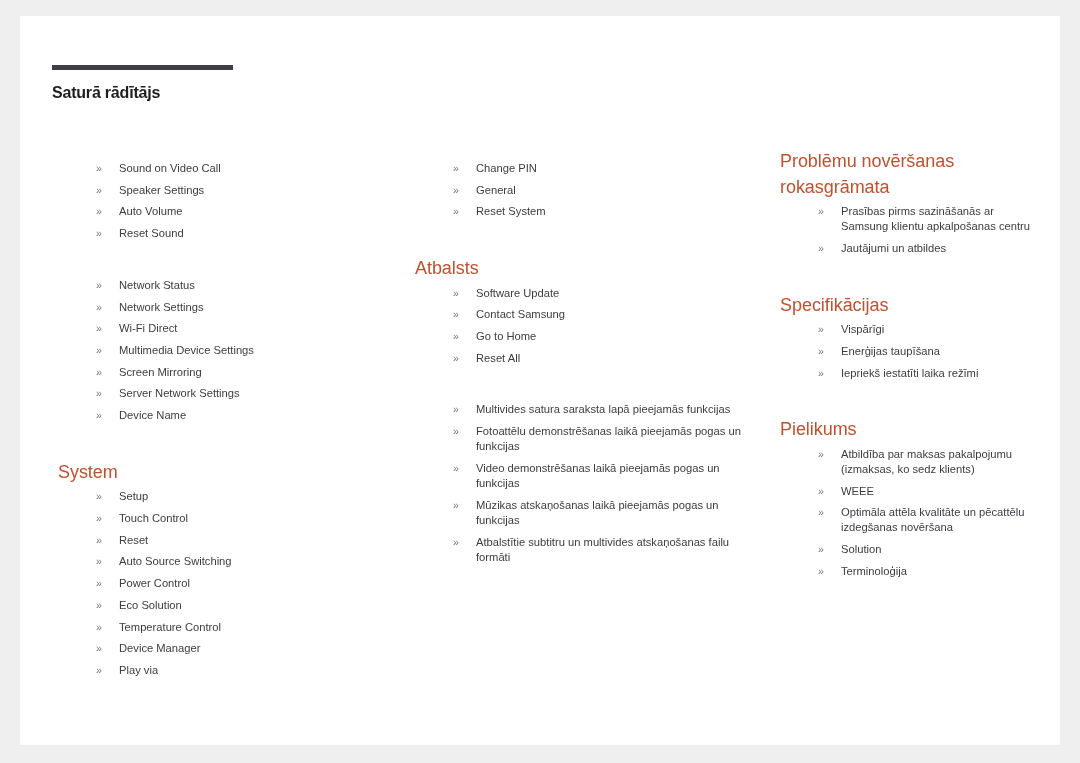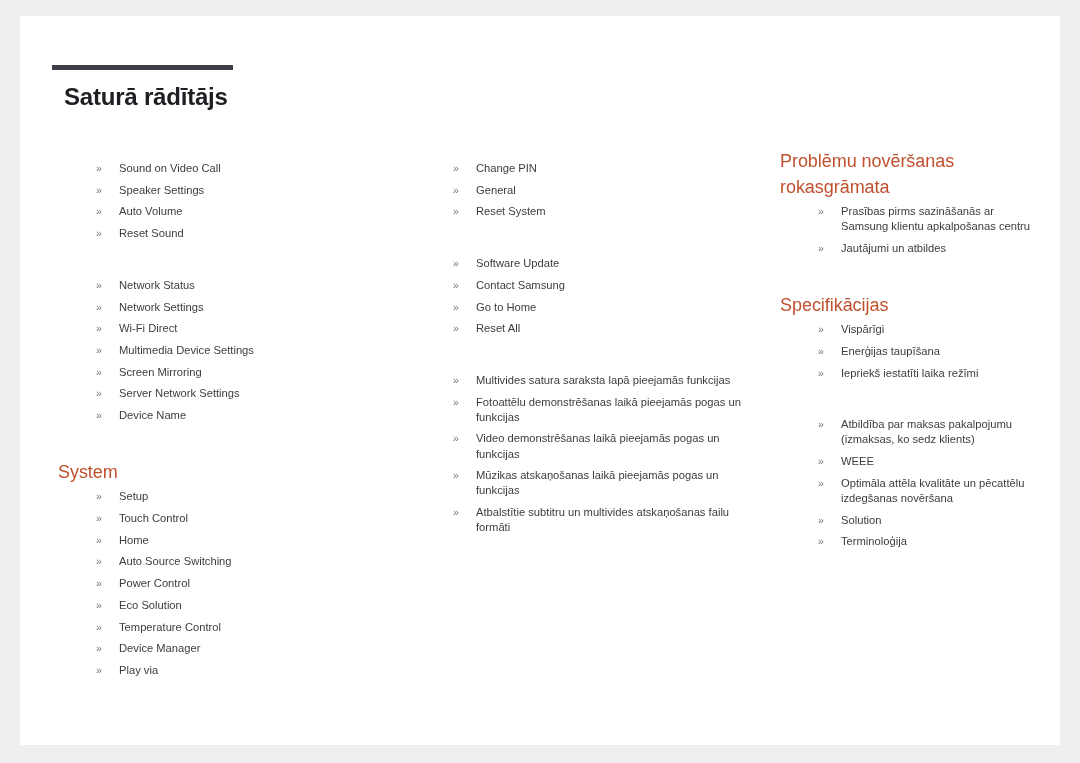--- a/index.html
+++ b/index.html
@@ -29,26 +29,26 @@
     left: 32px;
     top: 49px;
   }
   #title-rule {
     width: 181px;
     height: 5px;
     background: #3e3e48;
     margin-bottom: 14px;
   }
   #page-title {
-    font-size: 24px;
+    font-size: 16px;
     font-weight: bold;
     color: #1e1e23;
     letter-spacing: -0.2px;
     line-height: 1.1;
-    margin: 12px;
+    margin: 0;
   }
 
   
   .column {
     position: absolute;
     top: 133px;
   }
   #col-1 { left: 38px;  width: 330px; }
   #col-2 { left: 395px; width: 330px; }
   #col-3 { left: 760px; width: 260px; }
@@ -168,21 +168,21 @@
           <li>
             <span class="marker">»</span>
             <span class="txt">Setup</span>
           </li>
           <li>
             <span class="marker">»</span>
             <span class="txt">Touch Control</span>
           </li>
           <li>
             <span class="marker">»</span>
-            <span class="txt">Home</span>
+            <span class="txt">Reset</span>
           </li>
           <li>
             <span class="marker">»</span>
             <span class="txt">Auto Source Switching</span>
           </li>
           <li>
             <span class="marker">»</span>
             <span class="txt">Power Control</span>
           </li>
           <li>
@@ -216,20 +216,21 @@
             <span class="txt">General</span>
           </li>
           <li>
             <span class="marker">»</span>
             <span class="txt">Reset System</span>
           </li>
         </ul>
       </div>
       <div class="section">
         <div class="gap-xl"></div>
+        <div class="section-heading">Atbalsts</div>
         <ul class="toc-list">
           <li>
             <span class="marker">»</span>
             <span class="txt">Software Update</span>
           </li>
           <li>
             <span class="marker">»</span>
             <span class="txt">Contact Samsung</span>
           </li>
           <li>
@@ -295,20 +296,21 @@
             <span class="txt">Enerģijas taupīšana</span>
           </li>
           <li>
             <span class="marker">»</span>
             <span class="txt">Iepriekš iestatīti laika režīmi</span>
           </li>
         </ul>
       </div>
       <div class="section">
         <div class="gap-xl"></div>
+        <div class="section-heading">Pielikums</div>
         <ul class="toc-list">
           <li>
             <span class="marker">»</span>
             <span class="txt">Atbildība par maksas pakalpojumu (izmaksas, ko sedz klients)</span>
           </li>
           <li>
             <span class="marker">»</span>
             <span class="txt">WEEE</span>
           </li>
           <li>

